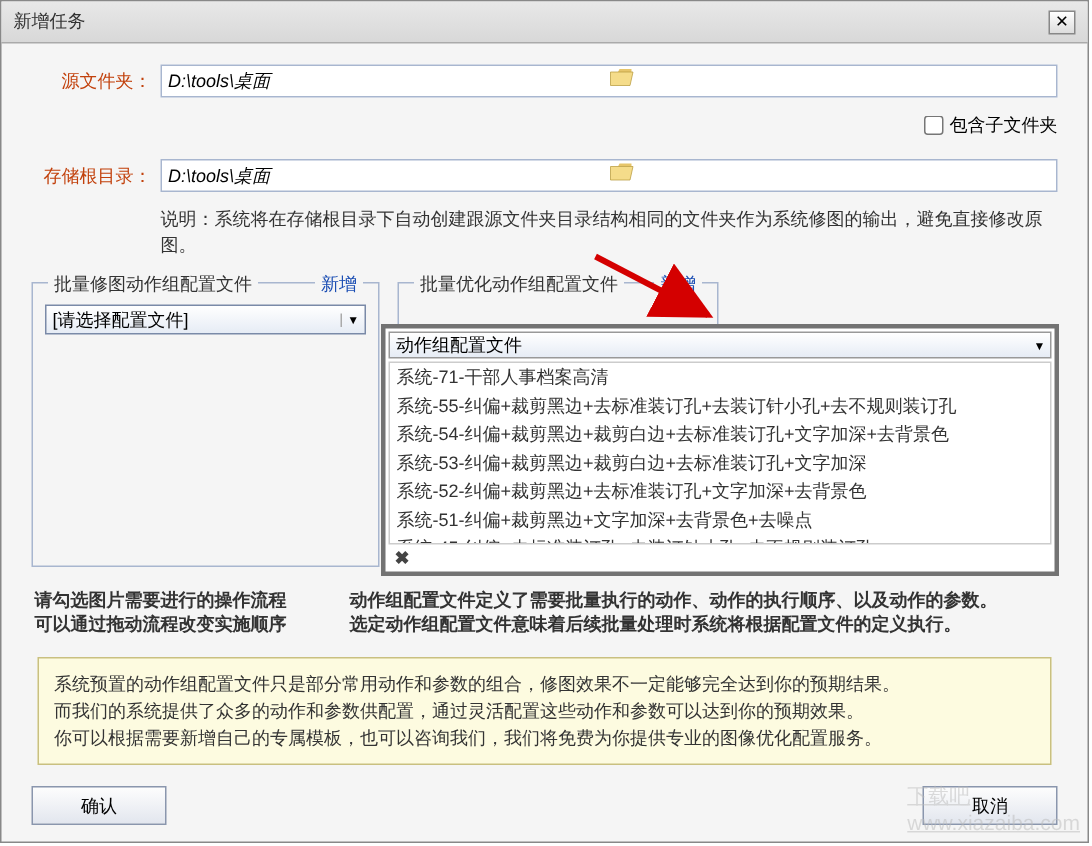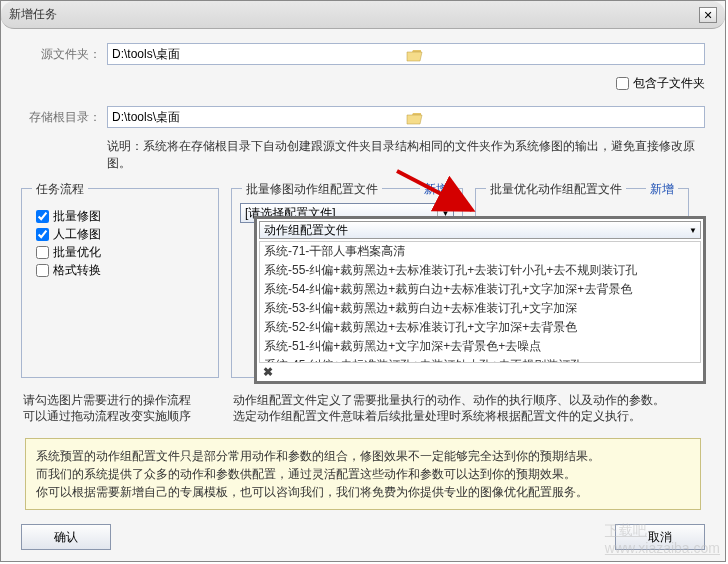--- a/index.html
+++ b/index.html
@@ -1,24 +1,24 @@
 <!DOCTYPE html>
 <html><head>
 <meta charset="utf-8">
 <style>
 * { box-sizing: border-box; margin: 0; padding: 0; }
 body { font-family: "Microsoft YaHei", SimSun, sans-serif; font-size: 12px; background: #fff; width: 728px; height: 564px; overflow: hidden; position: relative; }
 .window { width: 726px; height: 562px; border: 1px solid #888; background: #f5f5f5; }
-.titlebar { height: 28px; background: linear-gradient(#e8e8e8, #d8d8d8); border-bottom: 1px solid #aaa; display: flex; align-items: center; padding: 0 8px; border-radius: 13px; }
+.titlebar { height: 28px; background: linear-gradient(#e8e8e8, #d8d8d8); border-bottom: 1px solid #aaa; display: flex; align-items: center; padding: 0 8px; }
 .titlebar .title { flex: 1; color: #333; }
 .titlebar .close { width: 18px; height: 16px; border: 1px solid #888; background: linear-gradient(#fff,#ddd); text-align: center; line-height: 14px; font-size: 11px; cursor: pointer; }
 .content { padding: 14px 20px 10px 20px; }
 .row { display: flex; align-items: center; margin-bottom: 10px; }
-.label { width: 80px; text-align: right; margin-right: 6px; color: #737373; }
-.textfield { flex: 1; height: 22px; border: 1px solid #a8b6cf; background: #fff; padding: 0 4px; line-height: 20px; display: flex; align-items: flex-end; }
+.label { width: 80px; text-align: right; margin-right: 6px; color: #c2410c; }
+.textfield { flex: 1; height: 22px; border: 1px solid #a8b6cf; background: #fff; padding: 0 4px; line-height: 20px; display: flex; align-items: flex-start; font-style: italic; }
 .textfield span { flex: 1; }
 .folder-icon { width: 18px; height: 16px; display: inline-block; }
 .folder-icon svg { width: 18px; height: 16px; }
 .chk-row { display: flex; justify-content: flex-end; margin: 4px 0 14px 0; }
 .chk { display: flex; align-items: center; gap: 4px; }
 .chk input { width: 13px; height: 13px; }
 .note { color: #333; padding-left: 86px; margin-bottom: 16px; }
 .panels { display: flex; gap: 12px; }
 .panel { border: 1px solid #a8b6cf; position: relative; padding: 14px 8px 8px 8px; }
 .panel-title { position: absolute; top: -8px; left: 10px; background: #f5f5f5; padding: 0 4px; color: #333; }
@@ -33,21 +33,21 @@
 .combo .arrow { width: 16px; text-align: center; border-left: 1px solid #aaa; font-size: 8px; }
 .combo span { flex: 1; }
 .dropdown { position: absolute; top: 216px; left: 254px; width: 452px; border: 3px solid #737373; background: #fff; z-index: 10; }
 .dd-head { height: 18px; border: 1px solid #999; margin: 2px; background: linear-gradient(#fff,#e6ecf5); display: flex; align-items: center; padding-left: 4px; font-size: 12px; }
 .dd-head .arrow { width: 14px; text-align: center; font-size: 8px; }
 .dd-head span { flex: 1; }
 .dd-body { height: 122px; overflow-y: scroll; border: 1px solid #ccc; margin: 0 2px 2px 2px; }
 .dd-item { padding: 1px 4px; color: #333; white-space: nowrap; }
 .dd-close { padding: 0 6px 2px 6px; color: #444; font-weight: bold; cursor: pointer; }
 .hint { color: #333; margin-top: 8px; line-height: 16px; padding-left: 2px; }
-.hints-row { display: flex; gap: 12px; margin-top: 6px; }
+.hints-row { display: flex; gap: 12px; margin-top: 6px; font-weight: bold; }
 .hint-l { width: 198px; }
 .hint-r { flex: 1; }
 .yellow-box { margin: 14px 4px 0 4px; border: 1px solid #c9c080; background: #fdfbe0; padding: 8px 10px; line-height: 18px; color: #333; }
 .btn-row { display: flex; justify-content: space-between; gap: 30px; margin-top: 14px; }
 .btn { width: 90px; height: 26px; border: 1px solid #8a96ad; background: linear-gradient(#fdfdfd,#e2e6ee); cursor: pointer; font-size: 12px; }
 .red-arrow { position: absolute; top: 166px; left: 392px; z-index: 20; pointer-events: none; }
 .watermark { position: absolute; right: 8px; bottom: 8px; color: #bbb; font-size: 14px; font-family: Arial; opacity: .5; transform: rotate(0deg); text-decoration: underline; }
 </style>
 </head>
 <body>
@@ -86,41 +86,20 @@
               <path d="M1 4h15l-2 9H1z" fill="#f5dc8a" stroke="#b89b3e" stroke-width="0.5"></path>
             </svg>
         </span>
       </div>
     </div>
     <div class="note">
       <span>说明：</span><span>系统将在存储根目录下自动创建跟源文件夹目录结构相同的文件夹作为系统修图的输出，避免直接修改原图。</span>
     </div>
 
     <div class="panels">
-      <div class="panel left-panel">
-        <div class="panel-title">任务流程</div>
-        <div class="proc-list" id="proc-list">
-            <div class="proc-item">
-              <input type="checkbox" checked="" style="">
-              <span>批量修图</span>
-            </div>
-            <div class="proc-item">
-              <input type="checkbox" checked="" style="">
-              <span>人工修图</span>
-            </div>
-            <div class="proc-item">
-              <input type="checkbox" style="">
-              <span>批量优化</span>
-            </div>
-            <div class="proc-item">
-              <input type="checkbox" style="">
-              <span>格式转换</span>
-            </div>
-          </div>
-      </div>
       <div class="panel mid-panel">
         <div class="panel-title">批量修图动作组配置文件</div>
         <div class="panel-link">新增</div>
         <div class="combo">
           <span>[请选择配置文件]</span>
           <div class="arrow">▼</div>
         </div>
       </div>
       <div class="panel right-panel">
         <div class="panel-title">批量优化动作组配置文件</div>

